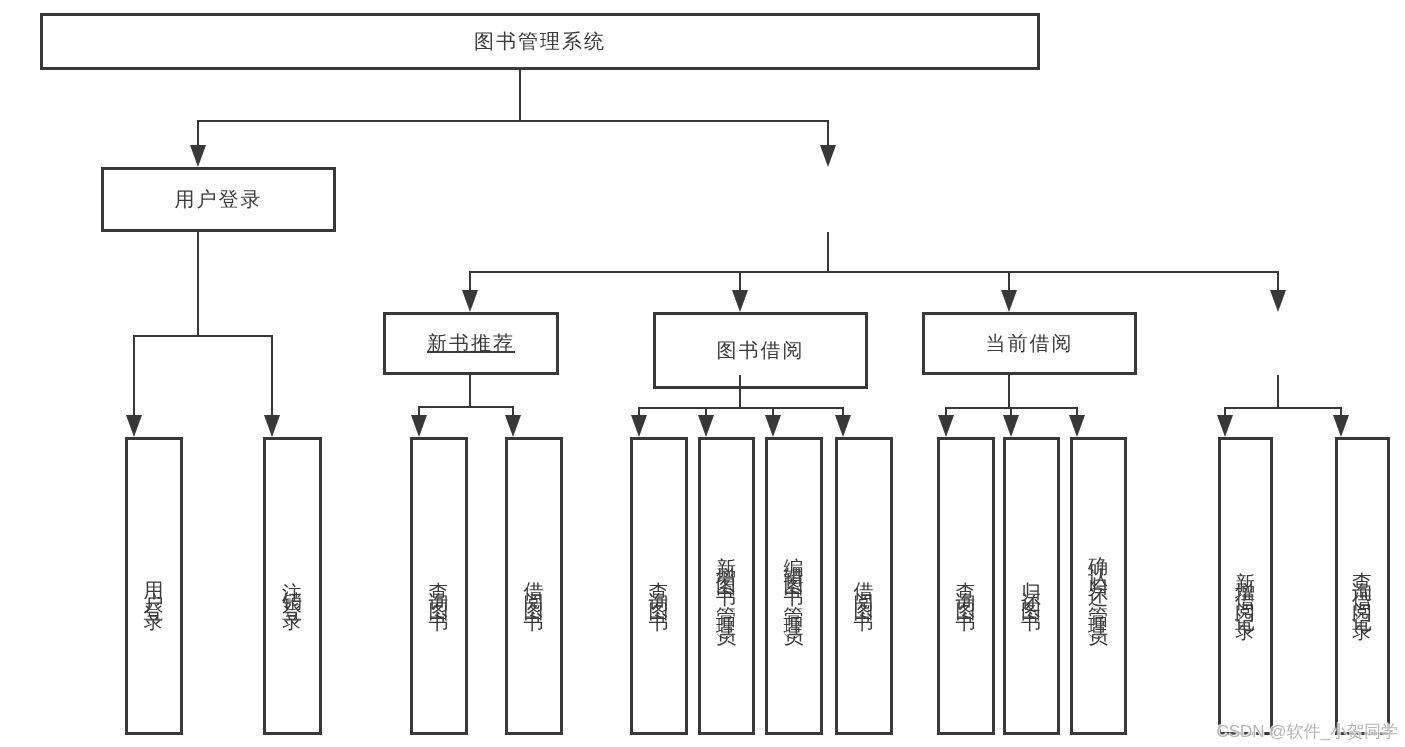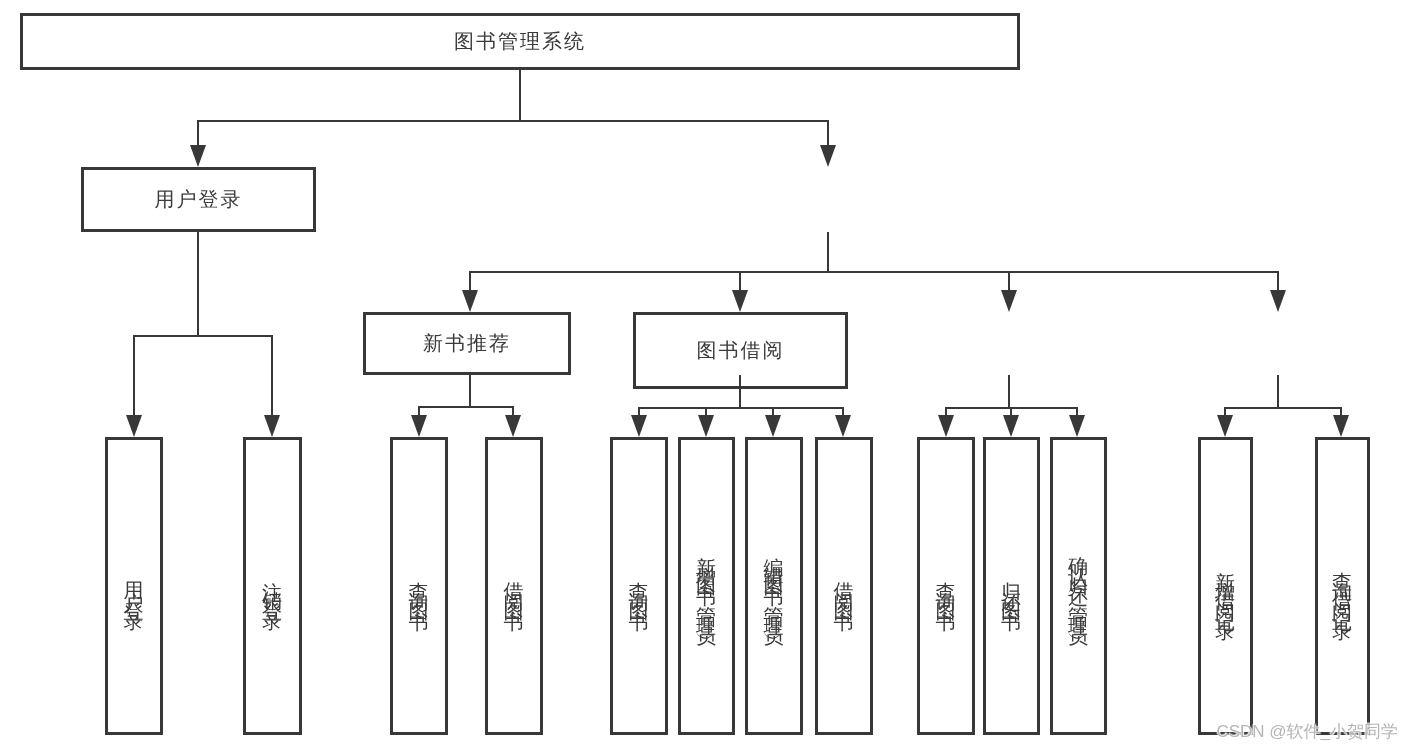--- a/index.html
+++ b/index.html
@@ -2,21 +2,21 @@
 <html><head>
 <meta charset="utf-8">
 <style>
   html,body { margin:0; padding:0; background:#ffffff; }
   .stage {
     position:relative; width:1405px; height:747px; background:#ffffff;
     font-family:"Liberation Sans", sans-serif; color:#3a3a3a; overflow:hidden;
   }
   .box {
     position:absolute; box-sizing:border-box; background:#ffffff;
-    border:3px solid #383838; display:flex; align-items:center; justify-content:center;
+    border:3px solid #383838; display:flex; align-items:center; justify-content:center;margin-left:20px;
   }
   .hlabel { font-size:20px; letter-spacing:2px; white-space:nowrap; }
   .vlabel {
     writing-mode:vertical-rl; text-orientation:upright;
     font-size:20px; letter-spacing:10px; line-height:1;
   }
   .vline, .hline { position:absolute; background:#383838; }
   .vline { width:2px; }
   .hline { height:2px; }
   .arrow {
@@ -61,25 +61,28 @@
   <div class="hline" style="left:469px; top:271px; width:810px;"></div>
   <div class="vline" style="left:469px;  top:271px; height:21px;"></div>
   <div class="arrow" style="left:462px;  top:290px;"></div>
   <div class="vline" style="left:739px;  top:271px; height:21px;"></div>
   <div class="arrow" style="left:732px;  top:290px;"></div>
   <div class="vline" style="left:1008px; top:271px; height:21px;"></div>
   <div class="arrow" style="left:1001px; top:290px;"></div>
   <div class="vline" style="left:1277px; top:271px; height:21px;"></div>
   <div class="arrow" style="left:1270px; top:290px;"></div>
 
-  <div class="box" style="left:363px; top:312px; width:208px; height:63px;">
+  <div class="box" style="left:363px; top:312px; width:176px; height:63px;text-decoration:underline;">
     <span class="hlabel">新书推荐</span>
   </div>
   <div class="box" style="left:633px; top:312px; width:215px; height:77px;">
     <span class="hlabel">图书借阅</span>
+  </div>
+  <div class="box" style="left:902px; top:312px; width:215px; height:63px;">
+    <span class="hlabel">当前借阅</span>
   </div>
 
   <div class="vline" style="left:469px; top:375px; height:31px;"></div>
   <div class="hline" style="left:418px; top:406px; width:96px;"></div>
   <div class="vline" style="left:418px; top:406px; height:11px;"></div>
   <div class="arrow" style="left:411px; top:415px;"></div>
   <div class="vline" style="left:512px; top:406px; height:11px;"></div>
   <div class="arrow" style="left:505px; top:415px;"></div>
 
   <div class="vline" style="left:739px; top:375px; height:32px;"></div>

